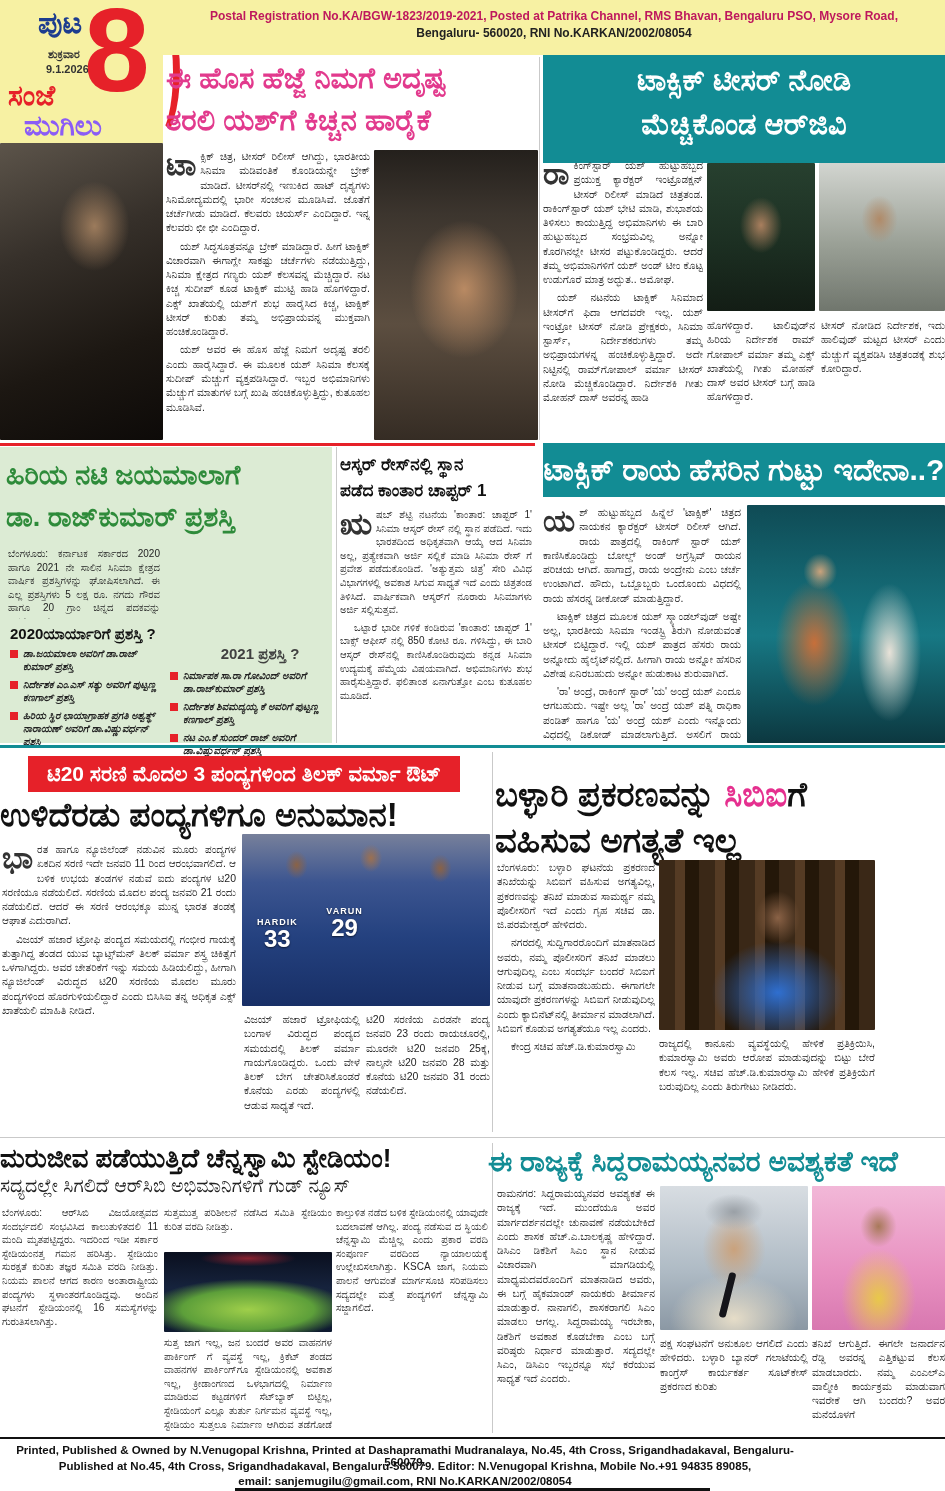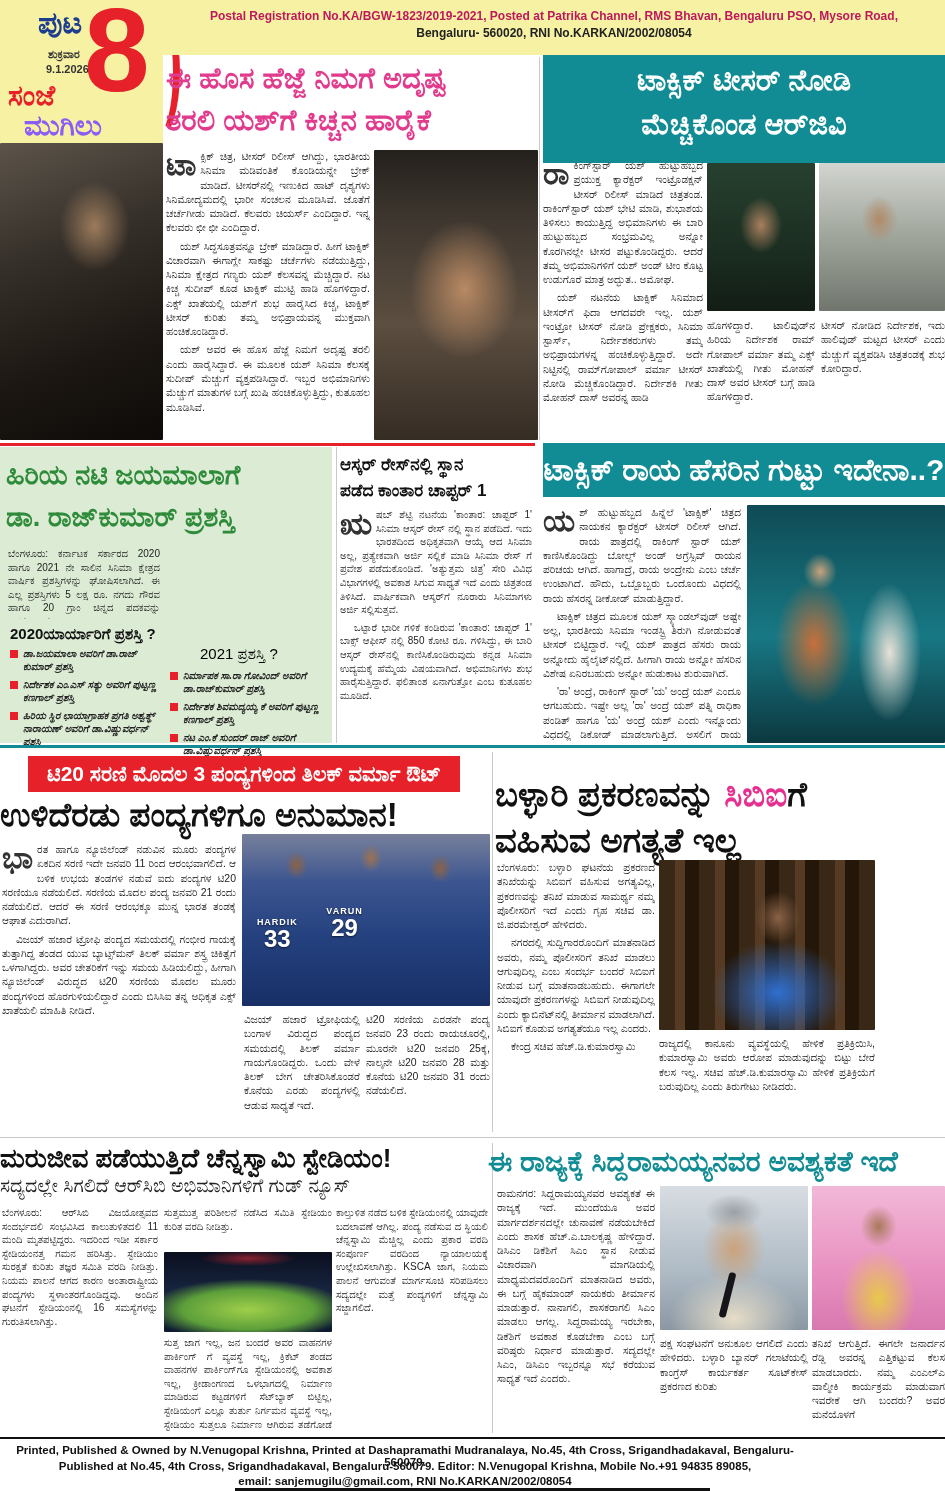--- a/index.html
+++ b/index.html
@@ -93,21 +93,21 @@
         </div>
       <div class="bullet-item">
           <span class="bullet-sq"></span>
           <span class="bullet-txt">ನಿರ್ದೇಶಕ ಎಂ.ಎಸ್ ಸತ್ಯು ಅವರಿಗೆ ಪುಟ್ಟಣ್ಣ ಕಣಗಾಲ್ ಪ್ರಶಸ್ತಿ</span>
         </div>
       <div class="bullet-item">
           <span class="bullet-sq"></span>
           <span class="bullet-txt">ಹಿರಿಯ ಸ್ಥಿರ ಛಾಯಾಗ್ರಾಹಕ ಪ್ರಗತಿ ಅಶ್ವತ್ಥ್ ನಾರಾಯಣ್ ಅವರಿಗೆ ಡಾ.ವಿಷ್ಣುವರ್ಧನ್ ಪ್ರಶಸ್ತಿ</span>
         </div>
     </div>
-    <div class="abs" style="left:200px;top:198px;width:120px;font-size:15px;font-weight:normal;color:#000000;">2021 ಪ್ರಶಸ್ತಿ ?</div>
+    <div class="abs" style="left:200px;top:198px;width:120px;font-size:15px;font-weight:bold;color:#404040;text-align:center;">2021 ಪ್ರಶಸ್ತಿ ?</div>
     <div class="abs" style="left:170px;top:222px;width:156px;">
       <div class="bullet-item">
           <span class="bullet-sq"></span>
           <span class="bullet-txt">ನಿರ್ಮಾಪಕ ಸಾ.ರಾ ಗೋವಿಂದ್ ಅವರಿಗೆ ಡಾ.ರಾಜ್‌ಕುಮಾರ್ ಪ್ರಶಸ್ತಿ</span>
         </div>
       <div class="bullet-item">
           <span class="bullet-sq"></span>
           <span class="bullet-txt">ನಿರ್ದೇಶಕ ಶಿವಮದ್ಯಯ್ಯ ಕೆ ಅವರಿಗೆ ಪುಟ್ಟಣ್ಣ ಕಣಗಾಲ್ ಪ್ರಶಸ್ತಿ</span>
         </div>
       <div class="bullet-item">

